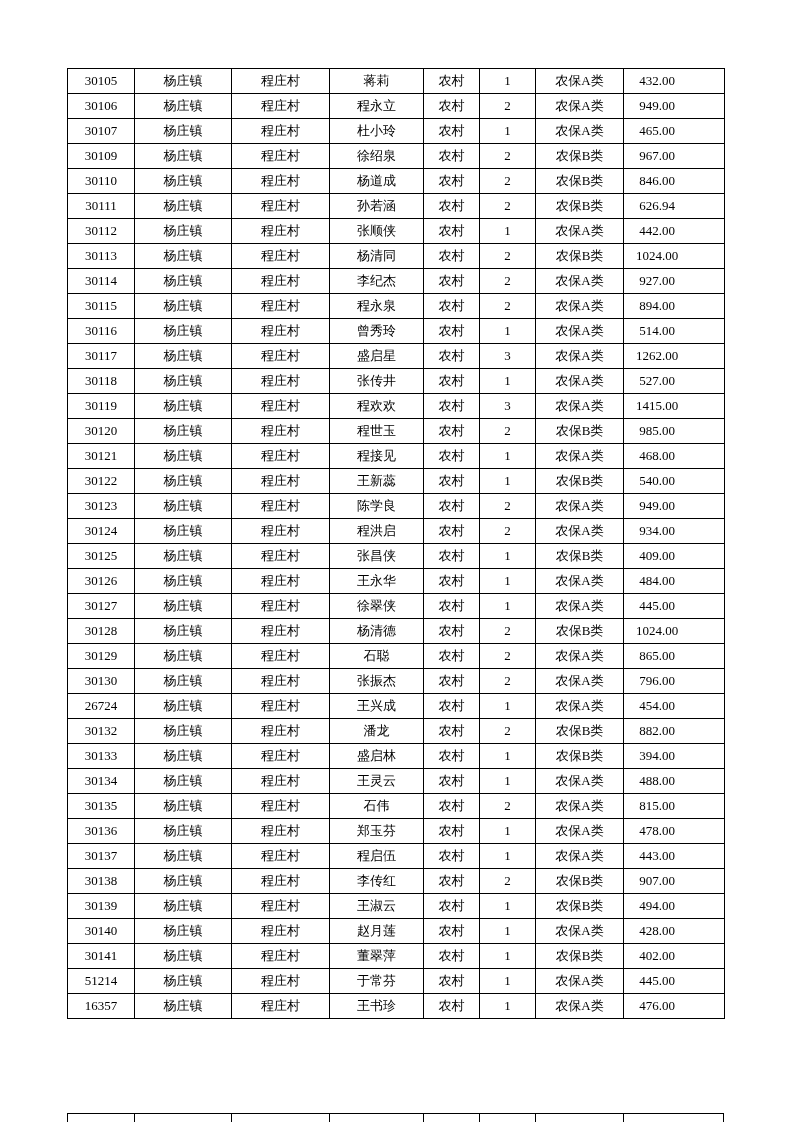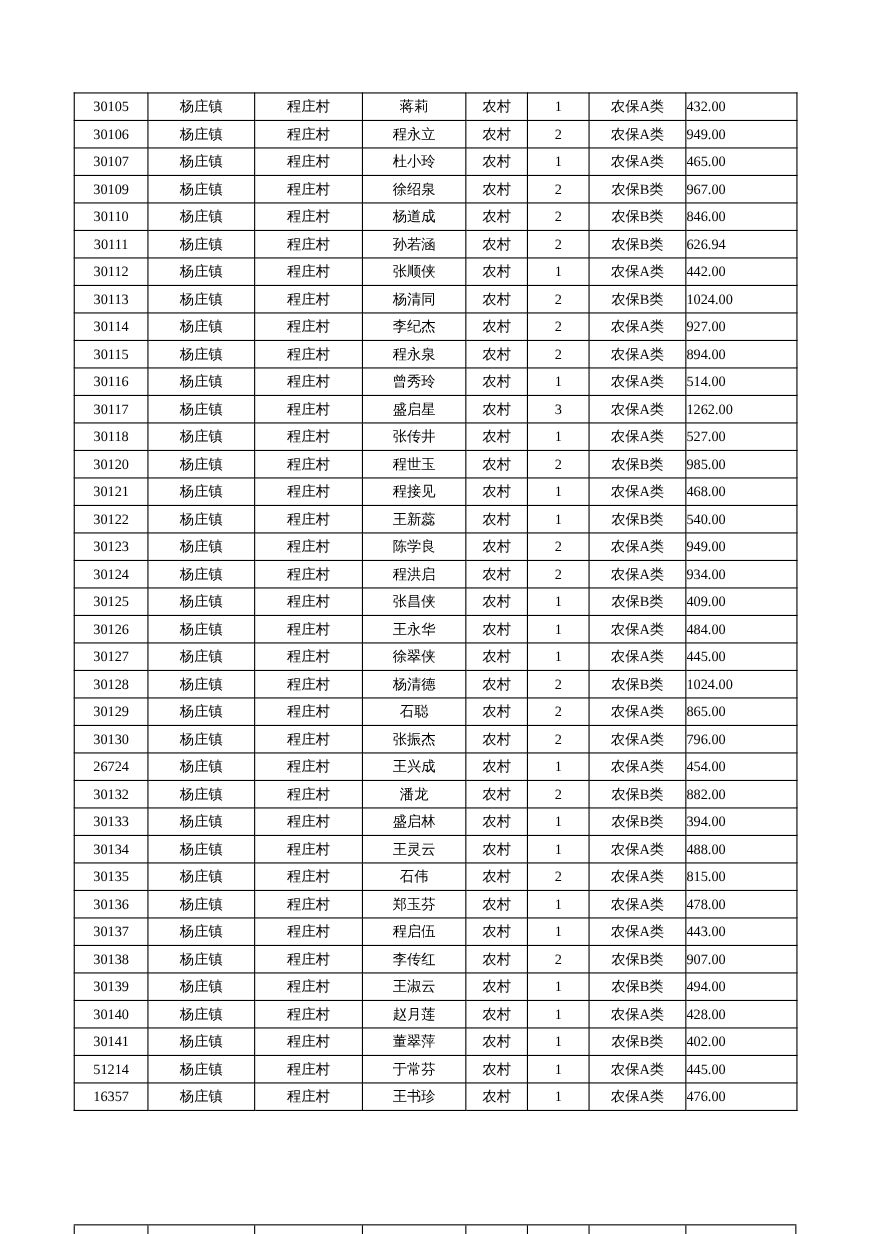--- a/index.html
+++ b/index.html
@@ -10,36 +10,36 @@
     height: 1122px;
     background: #ffffff;
     overflow: hidden;
     margin: 0 auto;
     font-family: "Liberation Serif", "DejaVu Serif", serif;
     color: #000000;
   }
   table.data-table {
     position: absolute;
     left: 67px;
-    top: 84px;
+    top: 68px;
     border-collapse: collapse;
     table-layout: fixed;
   }
   .data-table td {
     border: 1px solid #000000;
     height: 25px;
     font-size: 13px;
     text-align: center;
     padding: 0;
     white-space: nowrap;
     overflow: hidden;
     vertical-align: middle;
   }
   .data-table td.col-7 {
-    text-align: left;
+    text-align: center;
     padding-right: 34px;
   }
   
   .w0 { width: 67px; }
   .w1 { width: 97px; }
   .w2 { width: 98px; }
   .w3 { width: 94px; }
   .w4 { width: 56px; }
   .w5 { width: 56px; }
   .w6 { width: 88px; }
@@ -202,20 +202,30 @@
           <td class="col-0">30118</td>
           <td class="col-1">杨庄镇</td>
           <td class="col-2">程庄村</td>
           <td class="col-3">张传井</td>
           <td class="col-4">农村</td>
           <td class="col-5">1</td>
           <td class="col-6">农保A类</td>
           <td class="col-7">527.00</td>
         </tr>
         <tr>
+          <td class="col-0">30119</td>
+          <td class="col-1">杨庄镇</td>
+          <td class="col-2">程庄村</td>
+          <td class="col-3">程欢欢</td>
+          <td class="col-4">农村</td>
+          <td class="col-5">3</td>
+          <td class="col-6">农保A类</td>
+          <td class="col-7">1415.00</td>
+        </tr>
+        <tr>
           <td class="col-0">30120</td>
           <td class="col-1">杨庄镇</td>
           <td class="col-2">程庄村</td>
           <td class="col-3">程世玉</td>
           <td class="col-4">农村</td>
           <td class="col-5">2</td>
           <td class="col-6">农保B类</td>
           <td class="col-7">985.00</td>
         </tr>
         <tr>

